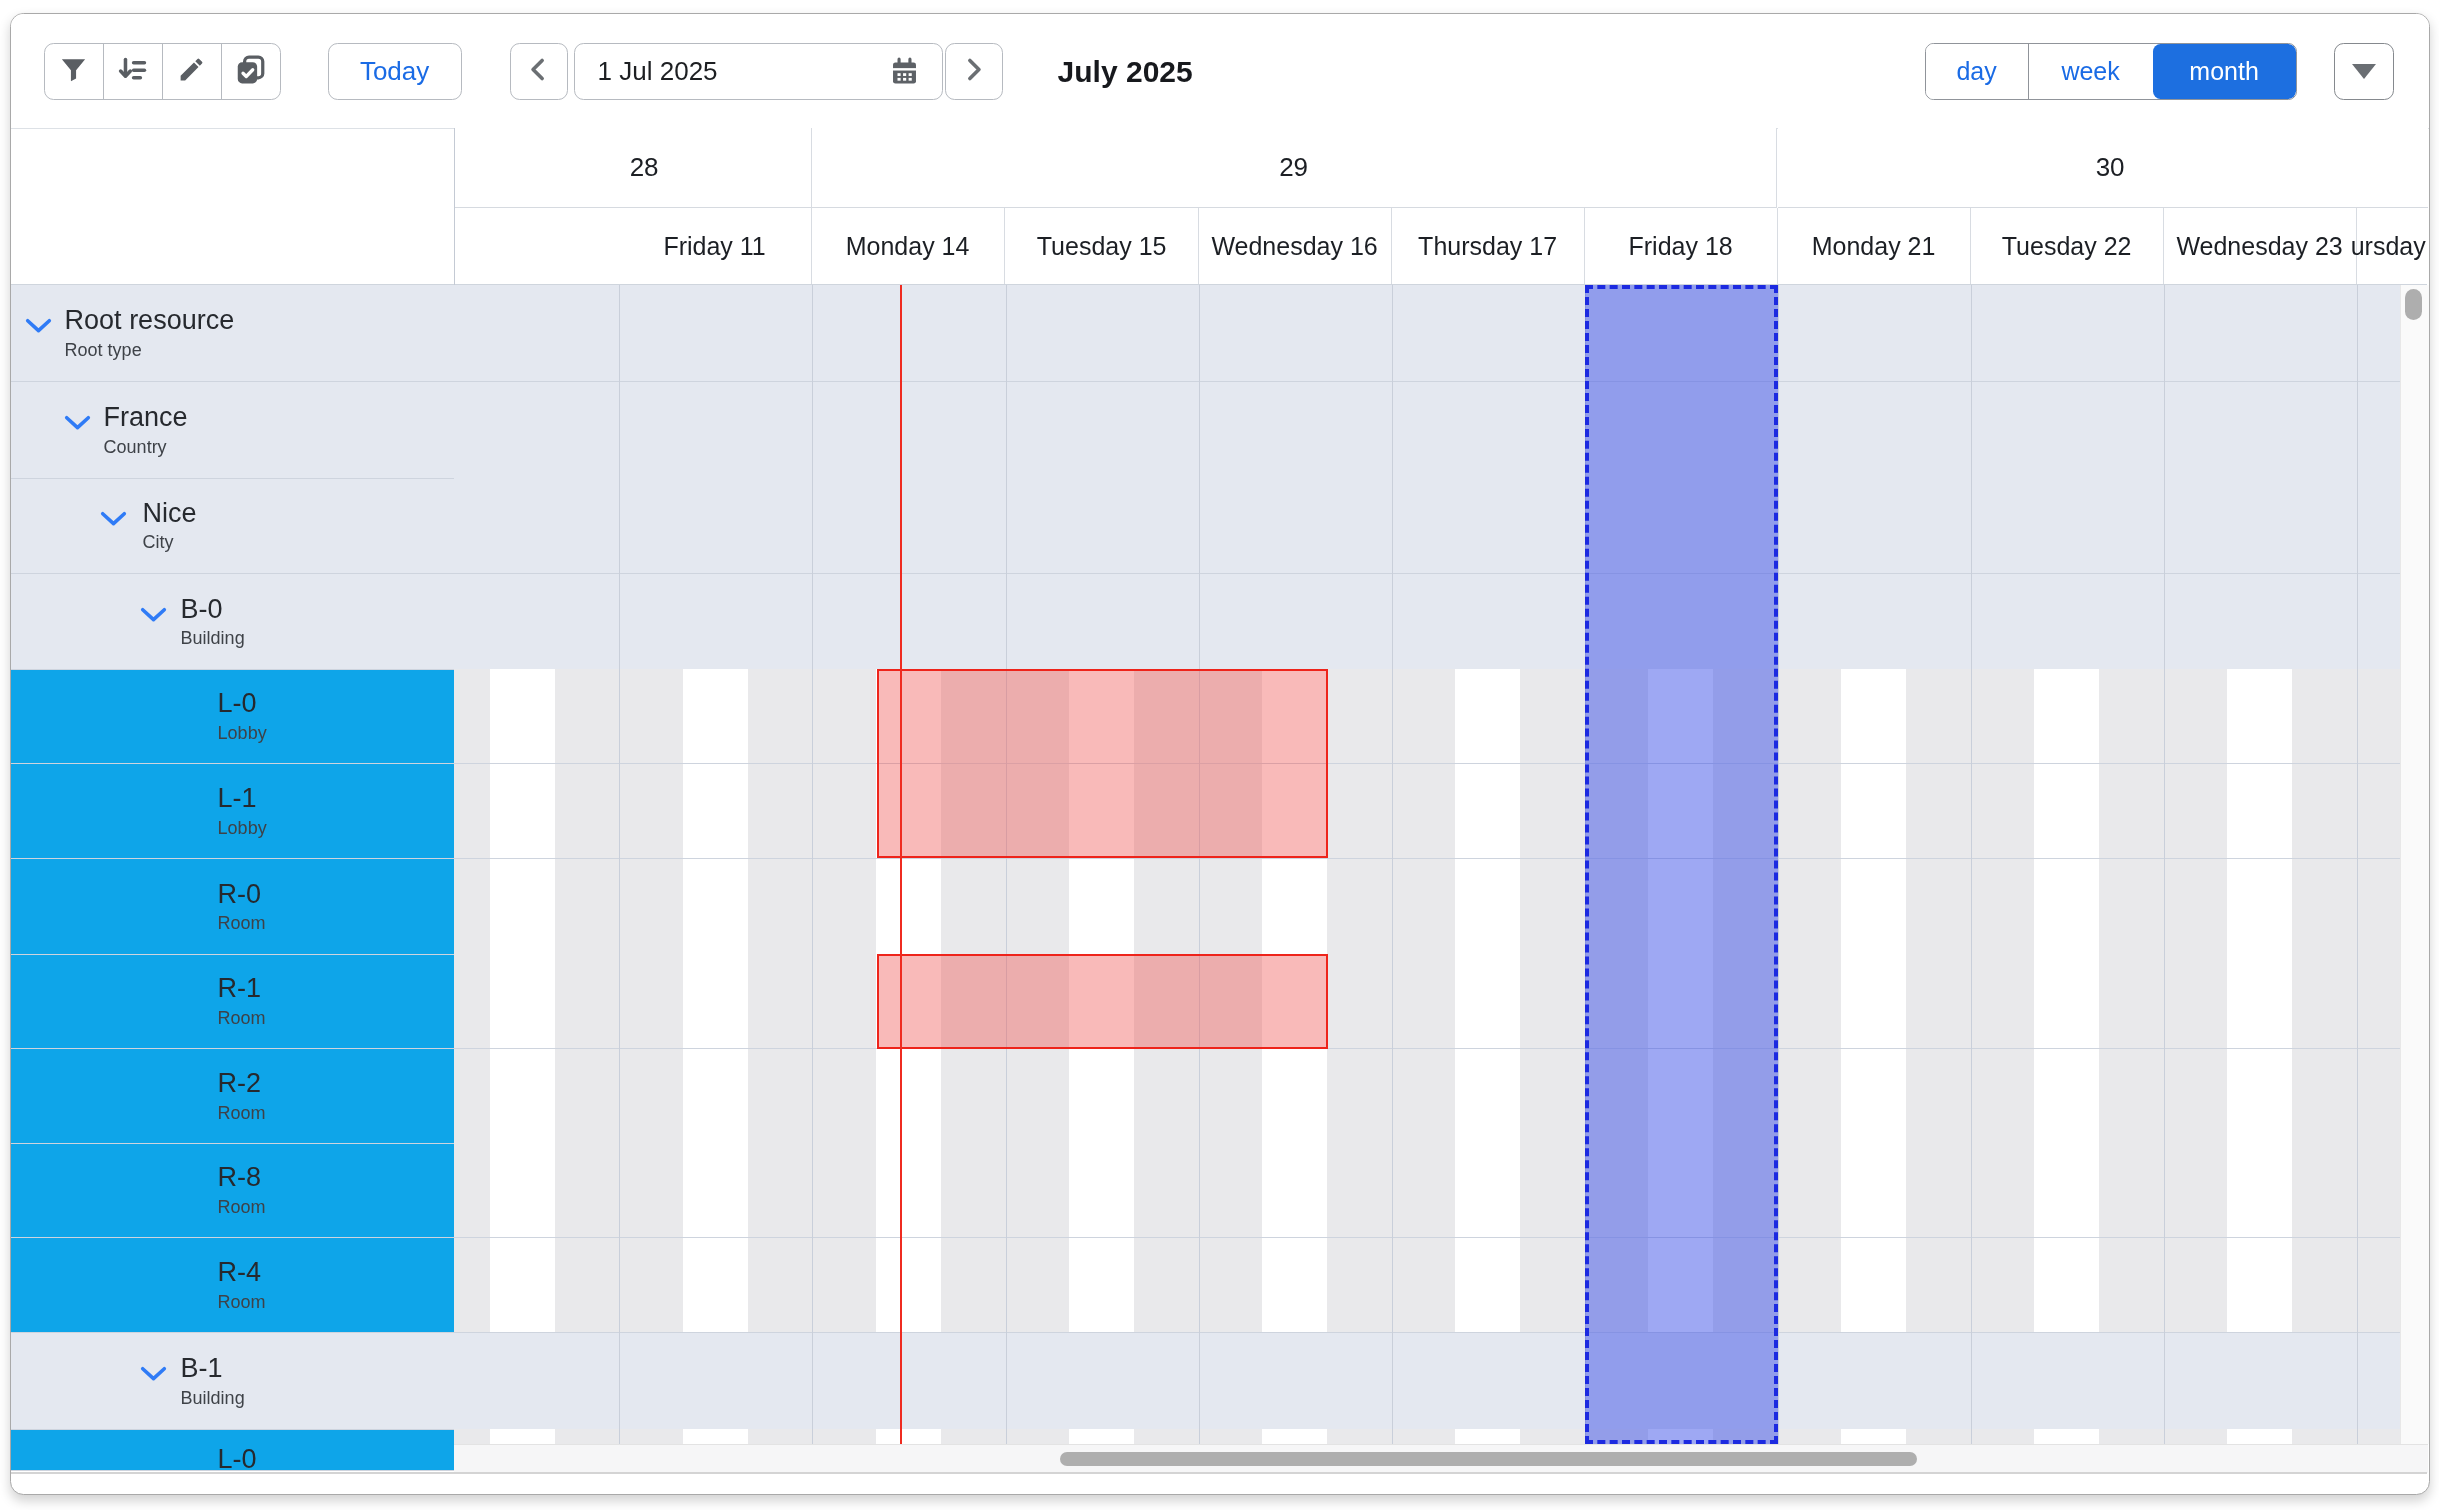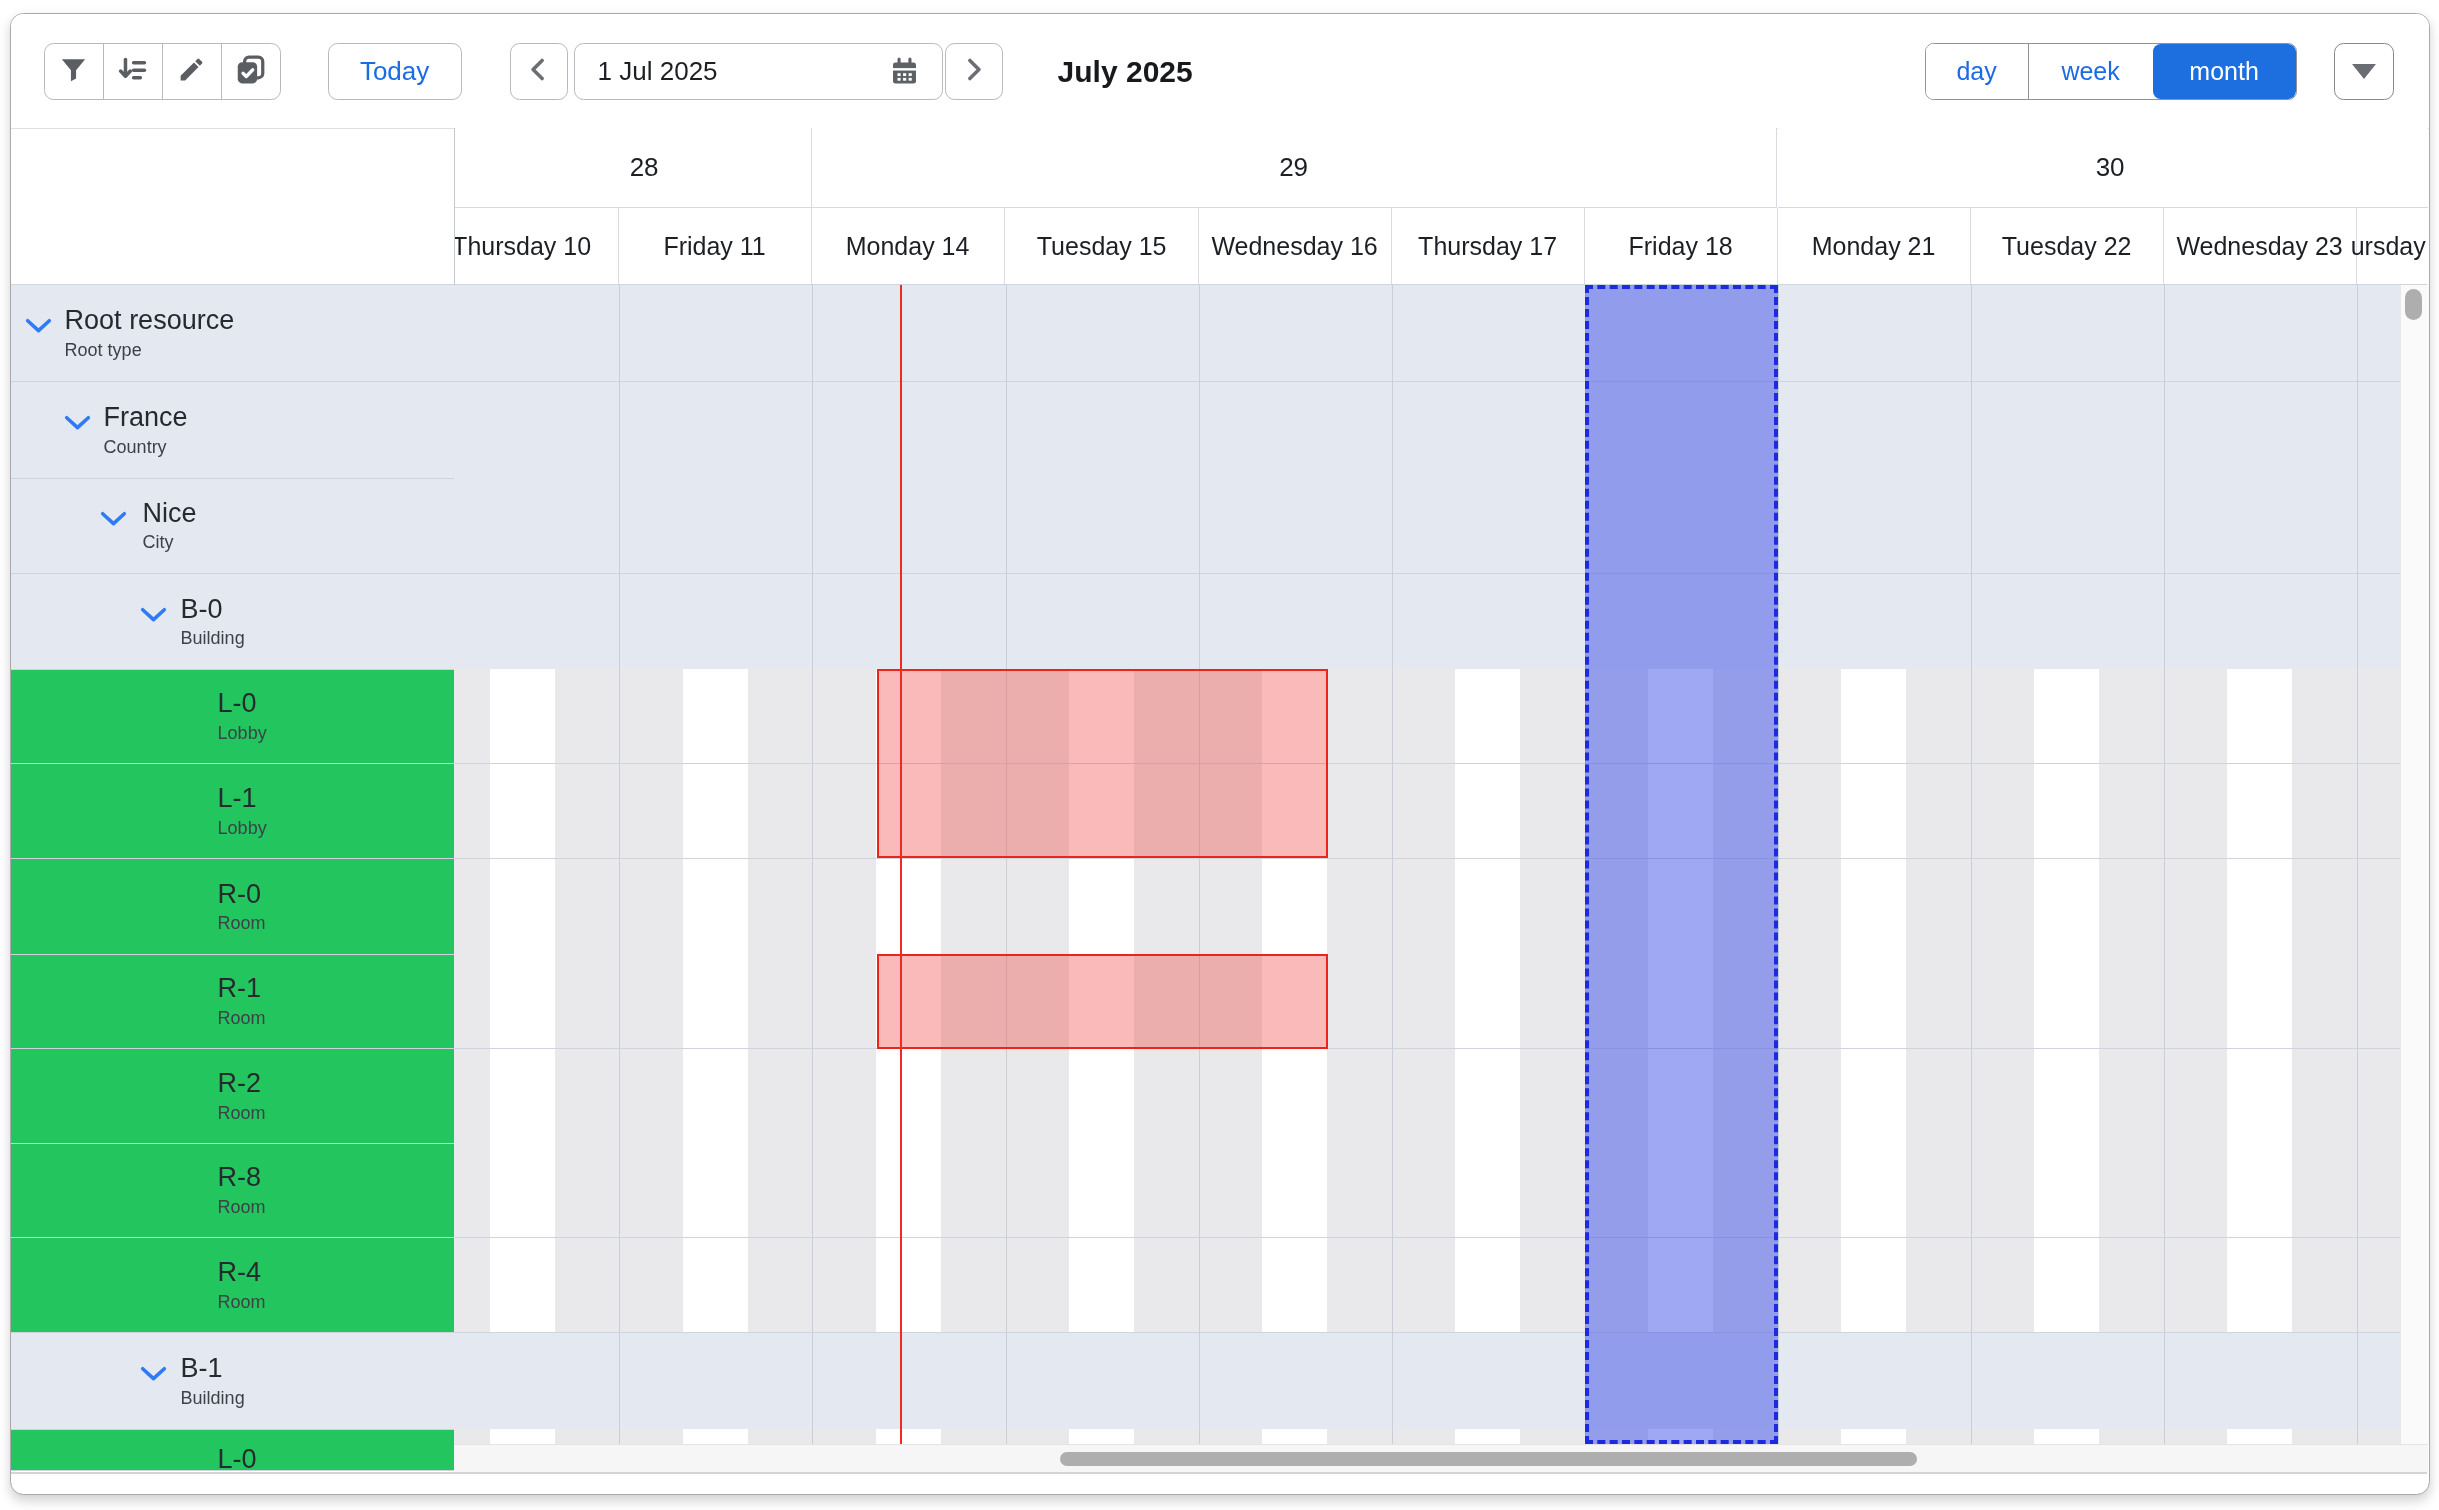--- a/index.html
+++ b/index.html
@@ -24,21 +24,21 @@
   .seg.active{background:#1d6fe0;color:#fff;border-left:none;border-radius:7.6px;}
   .drop-btn{left:2323px;width:60px;border-color:#85898e;}
   .caret{width:0;height:0;border-left:12.4px solid transparent;border-right:12.4px solid transparent;border-top:15.3px solid #6a6e73;}
   
   .hdr-viewport{position:absolute;left:443px;top:114px;width:1974px;height:158px;overflow:hidden;}
   .wk-cell{position:absolute;top:0;height:80px;box-sizing:border-box;border-right:1.9px solid #d8dce2;border-bottom:1.9px solid #d6dae0;display:flex;align-items:center;justify-content:center;font-size:26px;color:#1c1f24;background:#fff;}
   .day-cell{position:absolute;top:80px;height:77px;box-sizing:border-box;border-right:1.9px solid #d8dce2;display:flex;align-items:center;justify-content:center;font-size:25px;color:#1c1f24;background:#fff;cursor:pointer;}
   .hdr-bottom{position:absolute;left:0;top:270px;width:2416px;height:1.9px;background:#cfd5dd;}
   .panel-sep{position:absolute;left:443px;top:114px;width:1.9px;height:1344px;background:#c4cad4;}
   
-  .tree-viewport{position:absolute;left:0;top:271px;width:443px;height:1186px;overflow:hidden;background:#22c55e;}
+  .tree-viewport{position:absolute;left:0;top:271px;width:443px;height:1186px;overflow:hidden;background:#0ea5e9;}
   .tree-row{position:absolute;left:0;width:443px;box-sizing:border-box;border-bottom:1.9px solid #ced4de;cursor:pointer;}
   .tree-row.group{background:#e4e8f0;}
   .tree-row .tchev{position:absolute;}
   .tree-text{position:absolute;top:0;bottom:0;display:flex;flex-direction:column;justify-content:center;}
   .tname{font-size:27px;color:#26292e;line-height:32.5px;}
   .ttype{font-size:18px;color:#3e4248;line-height:26px;}
   
   .tl-viewport{position:absolute;left:443px;top:271px;width:1974px;height:1159px;overflow:hidden;background:#fff;}
   .tl-row{position:absolute;left:0;width:1974px;box-sizing:border-box;border-bottom:1.9px solid #ced4de;}
   .tl-row.group{background:#e4e8f0;}
@@ -147,21 +147,20 @@
 
       <div class="btn drop-btn">
         <span class="caret"></span>
       </div>
     </div>
 
     <div class="hdr-viewport" id="hdrViewport">
         <div class="wk-cell" style="left: 0px; width: 358px; padding-left: 24px;">28</div>
         <div class="wk-cell" style="left: 358px; width: 965px;">29</div>
         <div class="wk-cell" style="left: 1324px; width: 666px;">30</div>
-        <div class="day-cell" style="left: -28px; width: 193px;">Thursday 10</div>
         <div class="day-cell" style="left: 165px; width: 193px;">Friday 11</div>
         <div class="day-cell" style="left: 358px; width: 193px;">Monday 14</div>
         <div class="day-cell" style="left: 552px; width: 193px;">Tuesday 15</div>
         <div class="day-cell" style="left: 745px; width: 193px;">Wednesday 16</div>
         <div class="day-cell" style="left: 938px; width: 193px;">Thursday 17</div>
         <div class="day-cell" style="left: 1131px; width: 193px;">Friday 18</div>
         <div class="day-cell" style="left: 1324px; width: 193px;">Monday 21</div>
         <div class="day-cell" style="left: 1517px; width: 193px;">Tuesday 22</div>
         <div class="day-cell" style="left: 1710px; width: 193px;">Wednesday 23</div>
         <div class="day-cell" style="left: 1903px; width: 71px; justify-content: flex-end; padding-right: 1.9px; border-right: none;">ursday</div>

